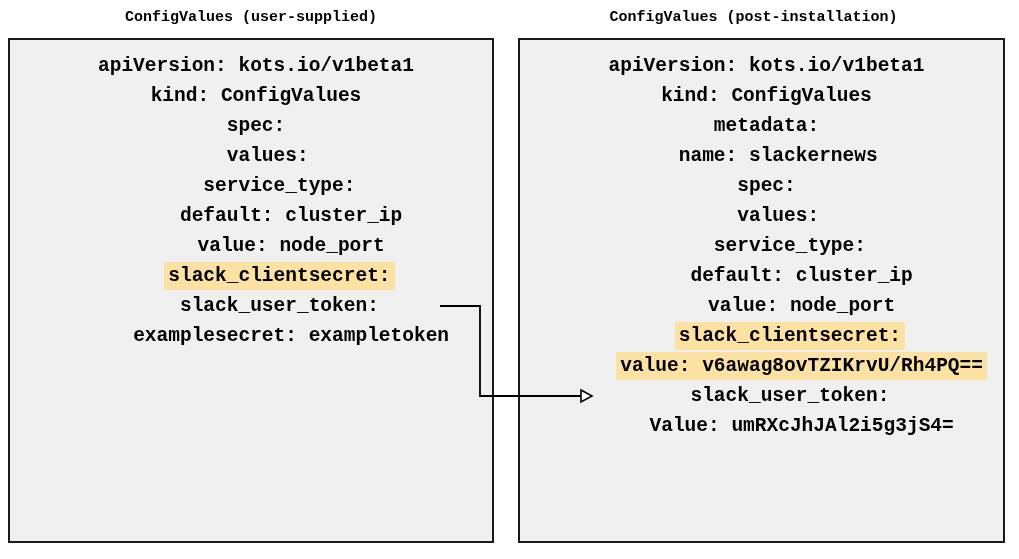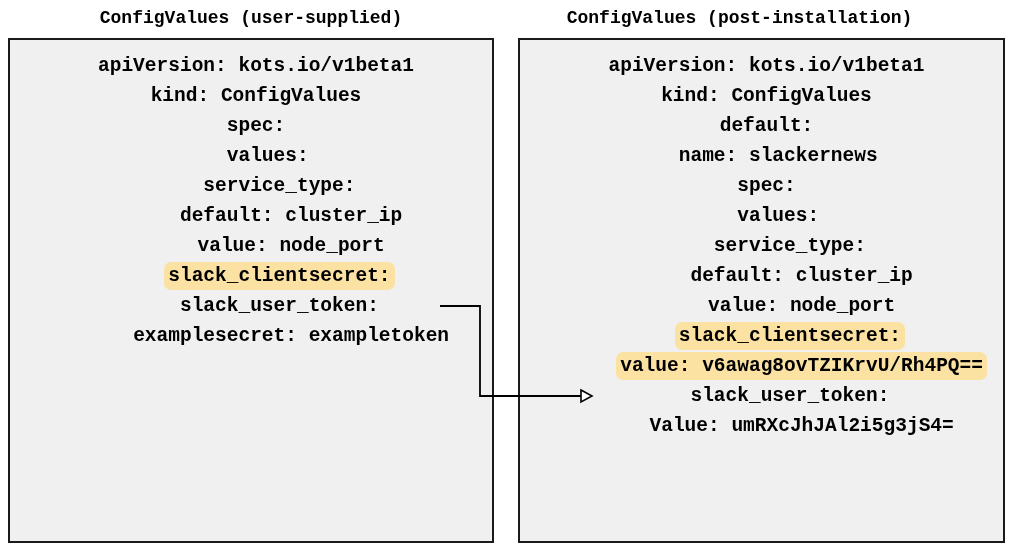--- a/index.html
+++ b/index.html
@@ -15,28 +15,28 @@
     position: relative;
     width: 1019px;
     height: 559px;
   }
   .panel-title {
     position: absolute;
     top: 5px;
     height: 26px;
     line-height: 26px;
     text-align: center;
-    font-size: 18px;
+    font-size: 15px;
     font-weight: bold;
     color: var(--text, #000);
     letter-spacing: 0;
     white-space: pre;
   }
   .panel-title.left  { left: 8px;   width: 486px; }
-  .panel-title.right { left: 496px; width: 487px; }
+  .panel-title.right { left: 510px; width: 487px; }
   .panel {
     position: absolute;
     top: 38px;
     height: 505px;
     box-sizing: border-box;
     background: var(--panel-bg, #f0f0f0);
     border: 2px solid var(--panel-border, #1a1a1a);
     text-align: center;
   }
   .panel.left  { left: 8px;   width: 486px; }
@@ -49,21 +49,21 @@
     font-size: 19.5px;
     font-weight: bold;
     line-height: 30px;
     height: 30px;
     color: var(--text, #000);
   }
   .hl {
     background: var(--hl, #fae1a0);
     padding: 3px 4px;
     margin: 0 -4px;
-    border-radius: 7px;
+    border-radius: 1px;
   }
   .arrow-overlay {
     position: absolute;
     left: 0; top: 0;
     width: 1019px;
     height: 559px;
     pointer-events: none;
   }
 </style>
 </head>
@@ -87,21 +87,21 @@
         <div class="code-line">    <span class="hl">slack_clientsecret:</span></div>
         <div class="code-line">    <span>slack_user_token:</span></div>
         <div class="code-line">      <span>examplesecret: exampletoken</span></div>
       </div>
   </div>
 
   <div class="panel right">
     <div class="code">
         <div class="code-line"><span>apiVersion: kots.io/v1beta1</span></div>
         <div class="code-line"><span>kind: ConfigValues</span></div>
-        <div class="code-line"><span>default:</span></div>
+        <div class="code-line"><span>metadata:</span></div>
         <div class="code-line">  <span>name: slackernews</span></div>
         <div class="code-line"><span>spec:</span></div>
         <div class="code-line">  <span>values:</span></div>
         <div class="code-line">    <span>service_type:</span></div>
         <div class="code-line">      <span>default: cluster_ip</span></div>
         <div class="code-line">      <span>value: node_port</span></div>
         <div class="code-line">    <span class="hl">slack_clientsecret:</span></div>
         <div class="code-line">      <span class="hl">value: v6awag8ovTZIKrvU/Rh4PQ==</span></div>
         <div class="code-line">    <span>slack_user_token:</span></div>
         <div class="code-line">      <span>Value: umRXcJhJAl2i5g3jS4=</span></div>

